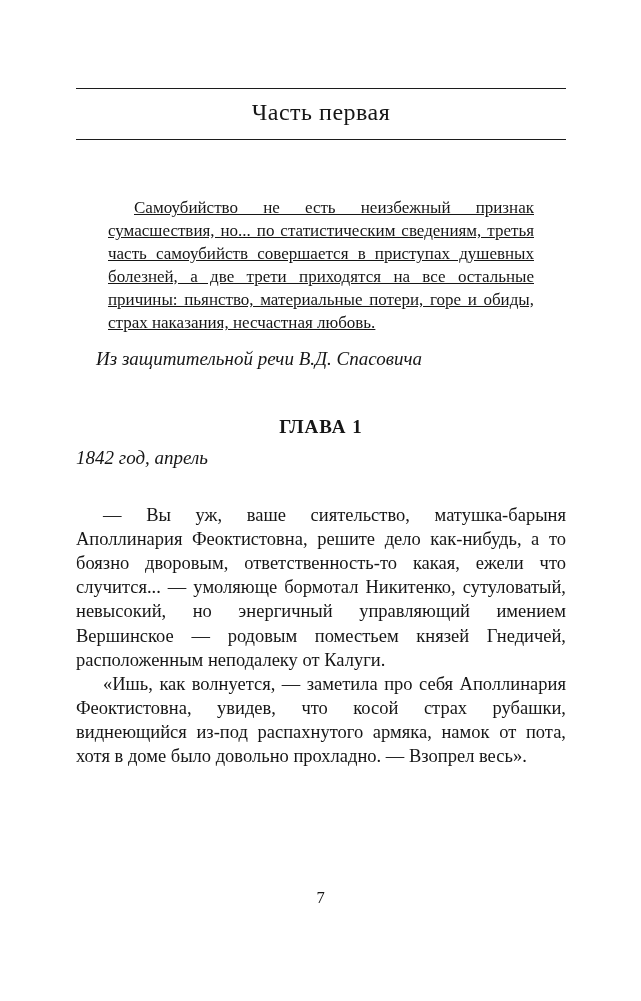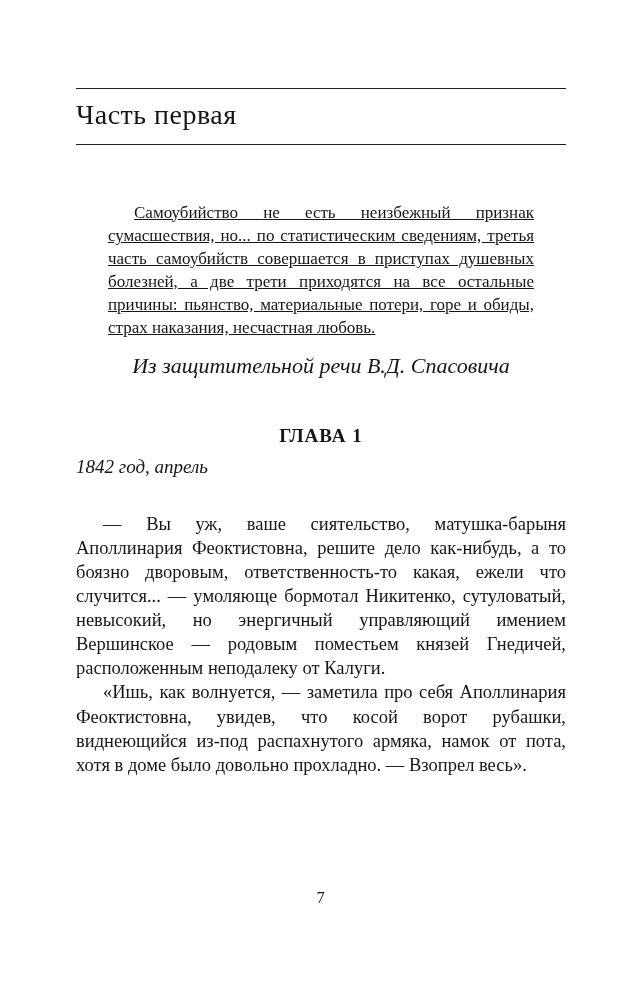--- a/index.html
+++ b/index.html
@@ -23,21 +23,22 @@
     top: 0;
     width: 490px;
   }
   .rule {
     border: none;
     border-top: 1.5px solid #1c1c1c;
     margin: 0;
   }
   .rule-top { margin-top: 88px; }
   .part-title {
-    font-size: 28px;
+    text-align: center;
+    font-size: 24px;
     font-weight: normal;
     letter-spacing: 0.5px;
     margin: 0;
     padding: 9px 0 12px 0;
     line-height: 1.2;
   }
   .epigraph {
     margin: 56px 0 0 20px;
     width: 450px;
   }
@@ -45,23 +46,23 @@
     font-size: 17px;
     line-height: 1.36;
     text-align: justify;
     text-indent: 26px;
     margin: 12px;
     text-decoration: underline;
   }
   .epigraph-attribution {
     margin-top: 10px;
     font-style: italic;
-    font-size: 22px;
+    font-size: 19px;
     line-height: 1.36;
-    text-align: center;
+    text-align: left;
   }
   .chapter-title {
     margin: 44px 0 0 0;
     text-align: center;
     font-size: 19px;
     font-weight: bold;
     letter-spacing: 1px;
   }
   .chapter-subtitle {
     margin: 9px 0 0 0;
@@ -103,19 +104,19 @@
       <div class="epigraph-attribution">
         <div>Из защитительной речи В.Д. Спасовича</div>
       </div>
     </div>
 
     <h2 class="chapter-title">ГЛАВА 1</h2>
     <div class="chapter-subtitle">1842 год, апрель</div>
 
     <div class="body-text">
       <p>— Вы уж, ваше сиятельство, матушка-барыня Аполлинария Феоктистовна, решите дело как-нибудь, а то боязно дворовым, ответственность-то какая, ежели что случится... — умоляюще бормотал Никитенко, сутуловатый, невысокий, но энергичный управляющий имением Вершинское — родовым поместьем князей Гнедичей, расположенным неподалеку от Калуги.</p>
-      <p>«Ишь, как волнуется, — заметила про себя Аполлинария Феоктистовна, увидев, что косой ворот рубашки, виднеющийся из-под распахнутого армяка, намок от пота, хотя в доме было довольно прохладно. — Взопрел весь».</p>
+      <p>«Ишь, как волнуется, — заметила про себя Аполлинария Феоктистовна, увидев, что косой страх рубашки, виднеющийся из-под распахнутого армяка, намок от пота, хотя в доме было довольно прохладно. — Взопрел весь».</p>
     </div>
 
   </div>
 
   <div class="page-number">7</div>
 </div>
 
 </body></html>

